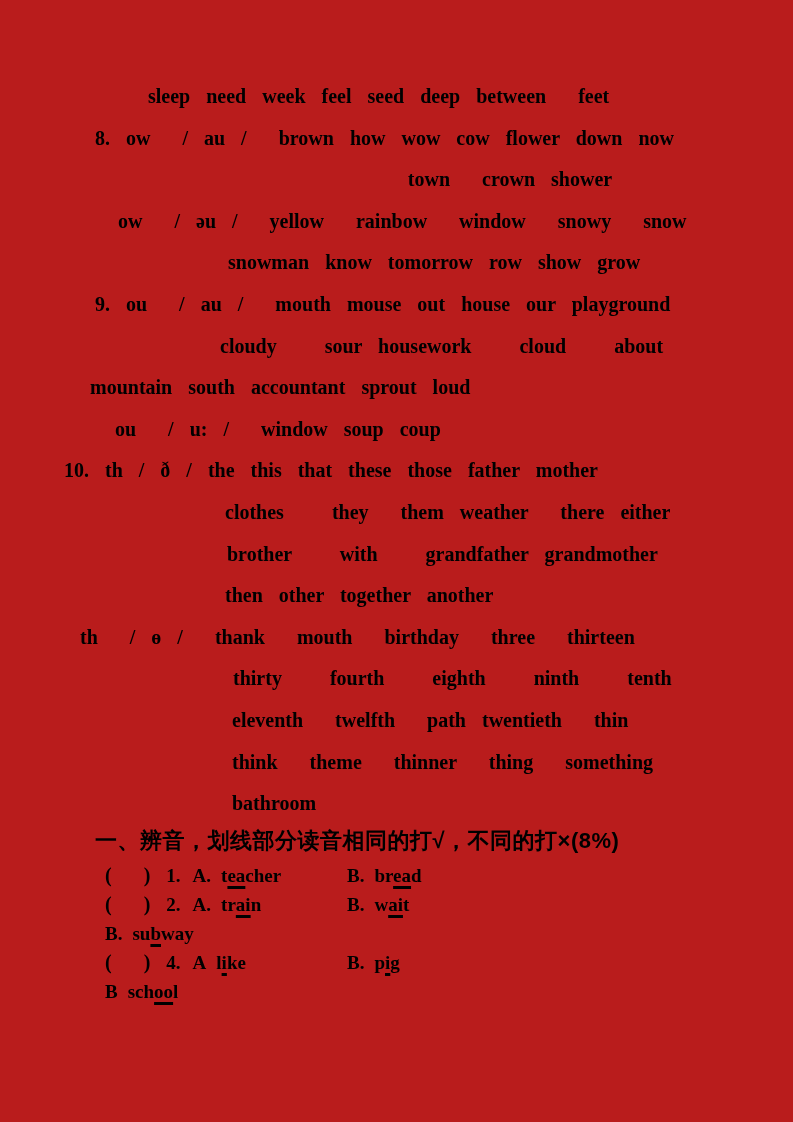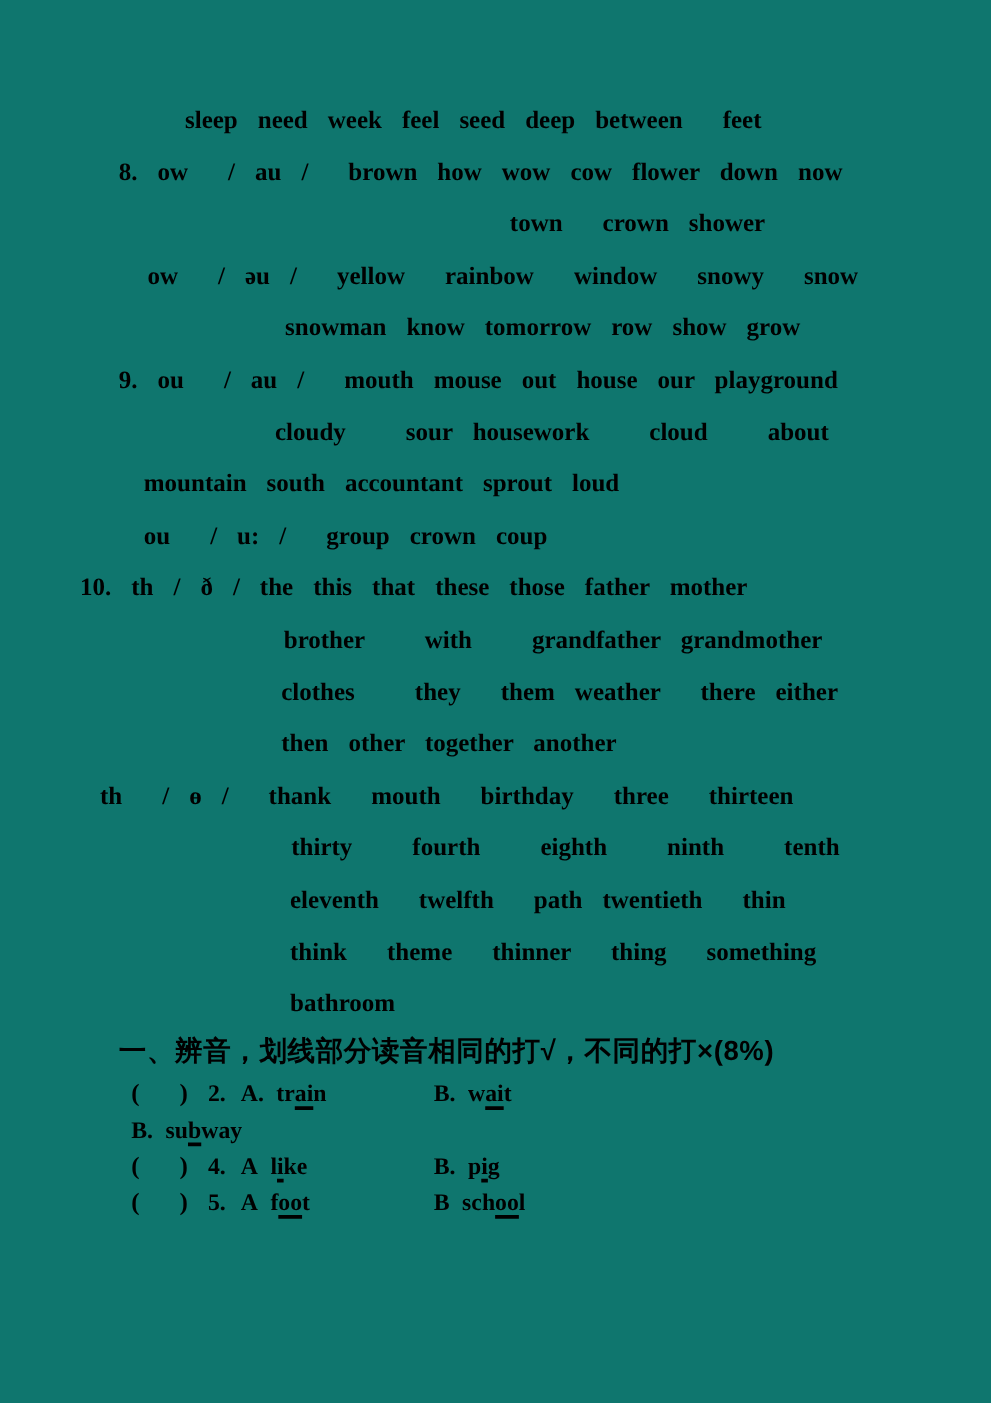--- a/index.html
+++ b/index.html
@@ -1,17 +1,17 @@
 <!DOCTYPE html>
 <html><head>
 <meta charset="utf-8">
 <style>
   html,body{margin:0;padding:0;background:#ffffff;}
   .page{
-    position:relative;width:793px;height:1122px;background:#0f766e;color:#000;
+    position:relative;width:793px;height:1122px;background:#b91c1c;color:#000;
     font-family:"Liberation Serif","DejaVu Serif",serif;font-weight:700;
     box-sizing:border-box;overflow:hidden;
   }
   .phonics{padding-top:76px;}
   .p-line{
     font-size:20px;line-height:41.6px;word-spacing:11px;white-space:pre-wrap;
   }
   .ex-heading{
     margin:1px 0 5px 95px;
     font-family:"Liberation Sans","DejaVu Sans",sans-serif;
@@ -36,47 +36,50 @@
 <div class="page">
 
   <section class="phonics" id="phonics">
       <div class="p-line" style="margin-left: 148px;">sleep need week feel seed deep between  feet</div>
       <div class="p-line" style="margin-left: 95px;">8. ow  / au /  brown how wow cow flower down now</div>
       <div class="p-line" style="margin-left: 227px; text-align: center;">town  crown shower</div>
       <div class="p-line" style="margin-left: 118px;">ow  / əu /  yellow  rainbow  window  snowy  snow</div>
       <div class="p-line" style="margin-left: 228px;">snowman know tomorrow row show grow</div>
       <div class="p-line" style="margin-left: 95px;">9. ou  / au /  mouth mouse out house our playground</div>
       <div class="p-line" style="margin-left: 220px;">cloudy   sour housework   cloud   about</div>
-      <div class="p-line" style="margin-left: 115px;">mountain south accountant sprout loud</div>
-      <div class="p-line" style="margin-left: 115px;">ou  / u: /  group crown coup</div>
+      <div class="p-line" style="margin-left: 90px;">mountain south accountant sprout loud</div>
+      <div class="p-line" style="margin-left: 115px;">ou  / u: /  window soup coup</div>
       <div class="p-line" style="margin-left: 64px;">10. th / ð / the this that these those father mother</div>
+      <div class="p-line" style="margin-left: 225px;">clothes   they  them weather  there either</div>
       <div class="p-line" style="margin-left: 227px;">brother   with   grandfather grandmother</div>
-      <div class="p-line" style="margin-left: 225px;">clothes   they  them weather  there either</div>
       <div class="p-line" style="margin-left: 225px;">then other together another</div>
       <div class="p-line" style="margin-left: 80px;">th  / ɵ /  thank  mouth  birthday  three  thirteen</div>
       <div class="p-line" style="margin-left: 233px;">thirty   fourth   eighth   ninth   tenth</div>
       <div class="p-line" style="margin-left: 232px;">eleventh  twelfth  path twentieth  thin</div>
       <div class="p-line" style="margin-left: 232px;">think  theme  thinner  thing  something</div>
       <div class="p-line" style="margin-left: 232px;">bathroom</div>
     </section>
 
   <section class="exercise">
     <h2 class="ex-heading">一、辨音，划线部分读音相同的打√，不同的打×(8%)</h2>
     <div id="ex-items">
         <div class="ex-row">
+    <span class="ex-col-a"><span class="paren"><span>(</span><span class="paren-gap"></span><span>)</span></span><span class="item-num">1.</span><span class="opt-label">A.</span><span class="opt-word"><span>t</span><span class="u-part">ea</span><span>cher</span></span></span>
+    <span class="ex-col-b"><span>B.</span><span class="opt-word"><span>br</span><span class="u-part">ea</span><span>d</span></span></span>
+  </div>
+        <div class="ex-row">
     <span class="ex-col-a"><span class="paren"><span>(</span><span class="paren-gap"></span><span>)</span></span><span class="item-num">2.</span><span class="opt-label">A.</span><span class="opt-word"><span>tr</span><span class="u-part">ai</span><span>n</span></span></span>
     <span class="ex-col-b"><span>B.</span><span class="opt-word"><span>w</span><span class="u-part">ai</span><span>t</span></span></span>
   </div>
         <div class="ex-row">
     <span class="ex-col-b"><span>B.</span><span class="opt-word"><span>su</span><span class="u-part">b</span><span>way</span></span></span>
   </div>
         <div class="ex-row">
     <span class="ex-col-a"><span class="paren"><span>(</span><span class="paren-gap"></span><span>)</span></span><span class="item-num">4.</span><span class="opt-label">A</span><span class="opt-word"><span>l</span><span class="u-part">i</span><span>ke</span></span></span>
     <span class="ex-col-b"><span>B.</span><span class="opt-word"><span>p</span><span class="u-part">i</span><span>g</span></span></span>
   </div>
         <div class="ex-row">
-    <span class="ex-col-a"><span class="paren"><span>(</span><span class="paren-gap"></span><span>)</span></span><span class="item-num">5.</span><span class="opt-label">A</span><span class="opt-word"><span>f</span><span class="u-part">oo</span><span>t</span></span></span>
     <span class="ex-col-b"><span>B</span><span class="opt-word"><span>sch</span><span class="u-part">oo</span><span>l</span></span></span>
   </div>
       </div>
   </section>
 
 </div>
 
 </body></html>

